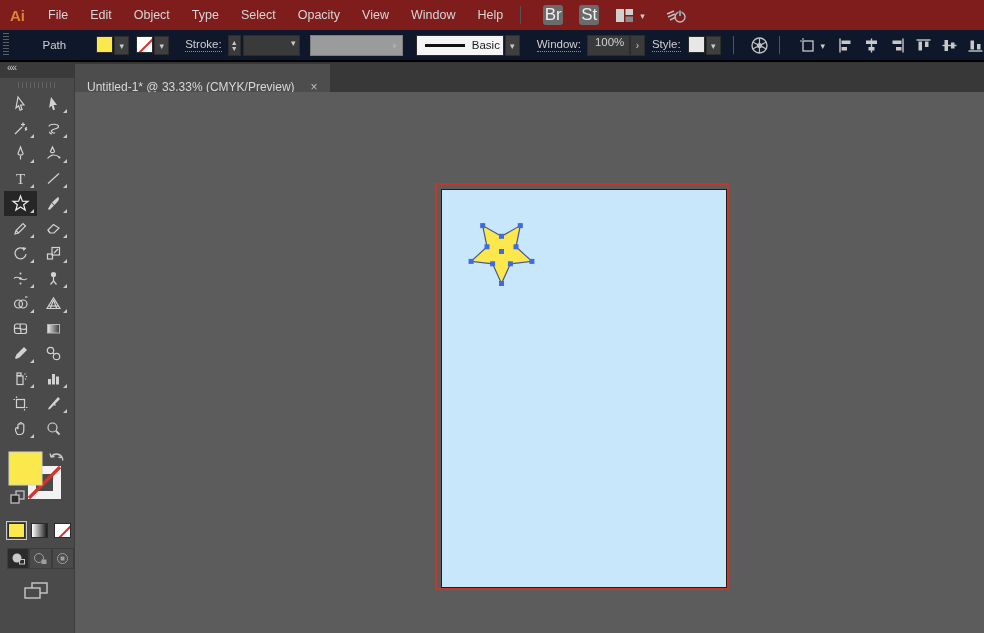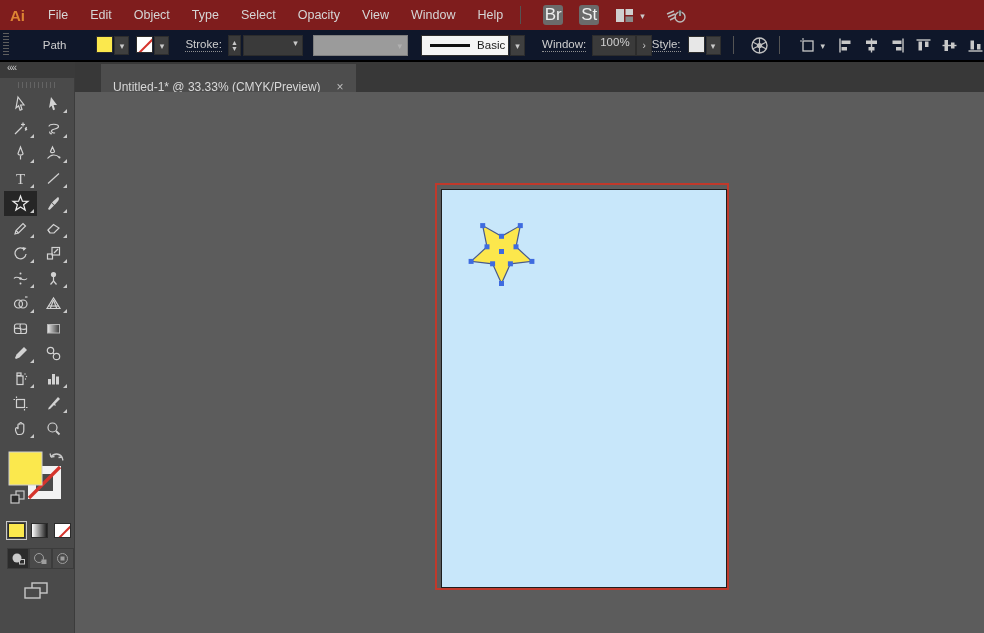--- a/index.html
+++ b/index.html
@@ -45,21 +45,21 @@
   .brushline{width:40px;height:3px;background:#111;margin:0 7px 0 8px}
   .arrowbtn{width:16px;height:21px;background:#3A3A3A;border:1px solid #2C2C2C;box-sizing:border-box;
             color:#C9C9C9;display:flex;align-items:center;justify-content:center;font-size:10px}
   .cb-icon{margin-left:10px;display:flex;align-items:center}
   .align-group{display:flex;align-items:center;gap:9px;margin-left:12px}
 
   
   .toolbar-header{position:absolute;top:62px;left:0;width:75px;height:16px;background:#3A3A3A;
                   color:#C9C9C9;font-size:10px;letter-spacing:-1px;padding-left:7px;box-sizing:border-box}
   .tabstrip{position:absolute;top:62px;left:75px;right:0;height:30px;background:#383838}
-  .doc-tab{position:absolute;left:26px;top:2px;height:45px;background:#4D4D4D;color:#D8D8D8;
+  .doc-tab{position:absolute;left:0;top:2px;height:45px;background:#4D4D4D;color:#D8D8D8;
            font-size:12px;display:flex;align-items:center;padding:0 12px}
   .tab-close{margin-left:16px;color:#BDBDBD;font-size:12px}
 
   
   .toolbar{position:absolute;top:78px;left:0;width:75px;bottom:0;background:#4A4A4A;
            border-right:1px solid #3C3C3C;box-sizing:border-box}
   .tb-grip{width:38px;height:6px;margin:4px auto 3px auto;
            background:repeating-linear-gradient(to right,#646464 0 1px,transparent 1px 4px)}
   .tools{display:grid;grid-template-columns:33px 33px;justify-content:center}
   .tool{width:33px;height:25px;display:flex;align-items:center;justify-content:center;position:relative}
@@ -170,21 +170,21 @@
         <span class="chev"></span>
       </span>
   </div>
 
   <span class="cb-label u" style="margin-left:17px">Window:</span>
   <div class="darkfield" style="width:46px;margin-left:6px;padding-left:7px">
     <span>100%</span>
   </div>
   <div class="arrowbtn">›</div>
 
-  <span class="cb-label u" style="margin-left:0">Style:</span>
+  <span class="cb-label u" style="margin-left:7px">Style:</span>
   <div style="display:flex;margin-left:7px">
     <span class="swatch" style="background:#E7E7E7"></span>
     <span class="chevbox">
         <span class="chev"></span>
       </span>
   </div>
 
   <span class="mb-divider" style="margin-left:12px"></span>
 
   <span class="cb-icon">

